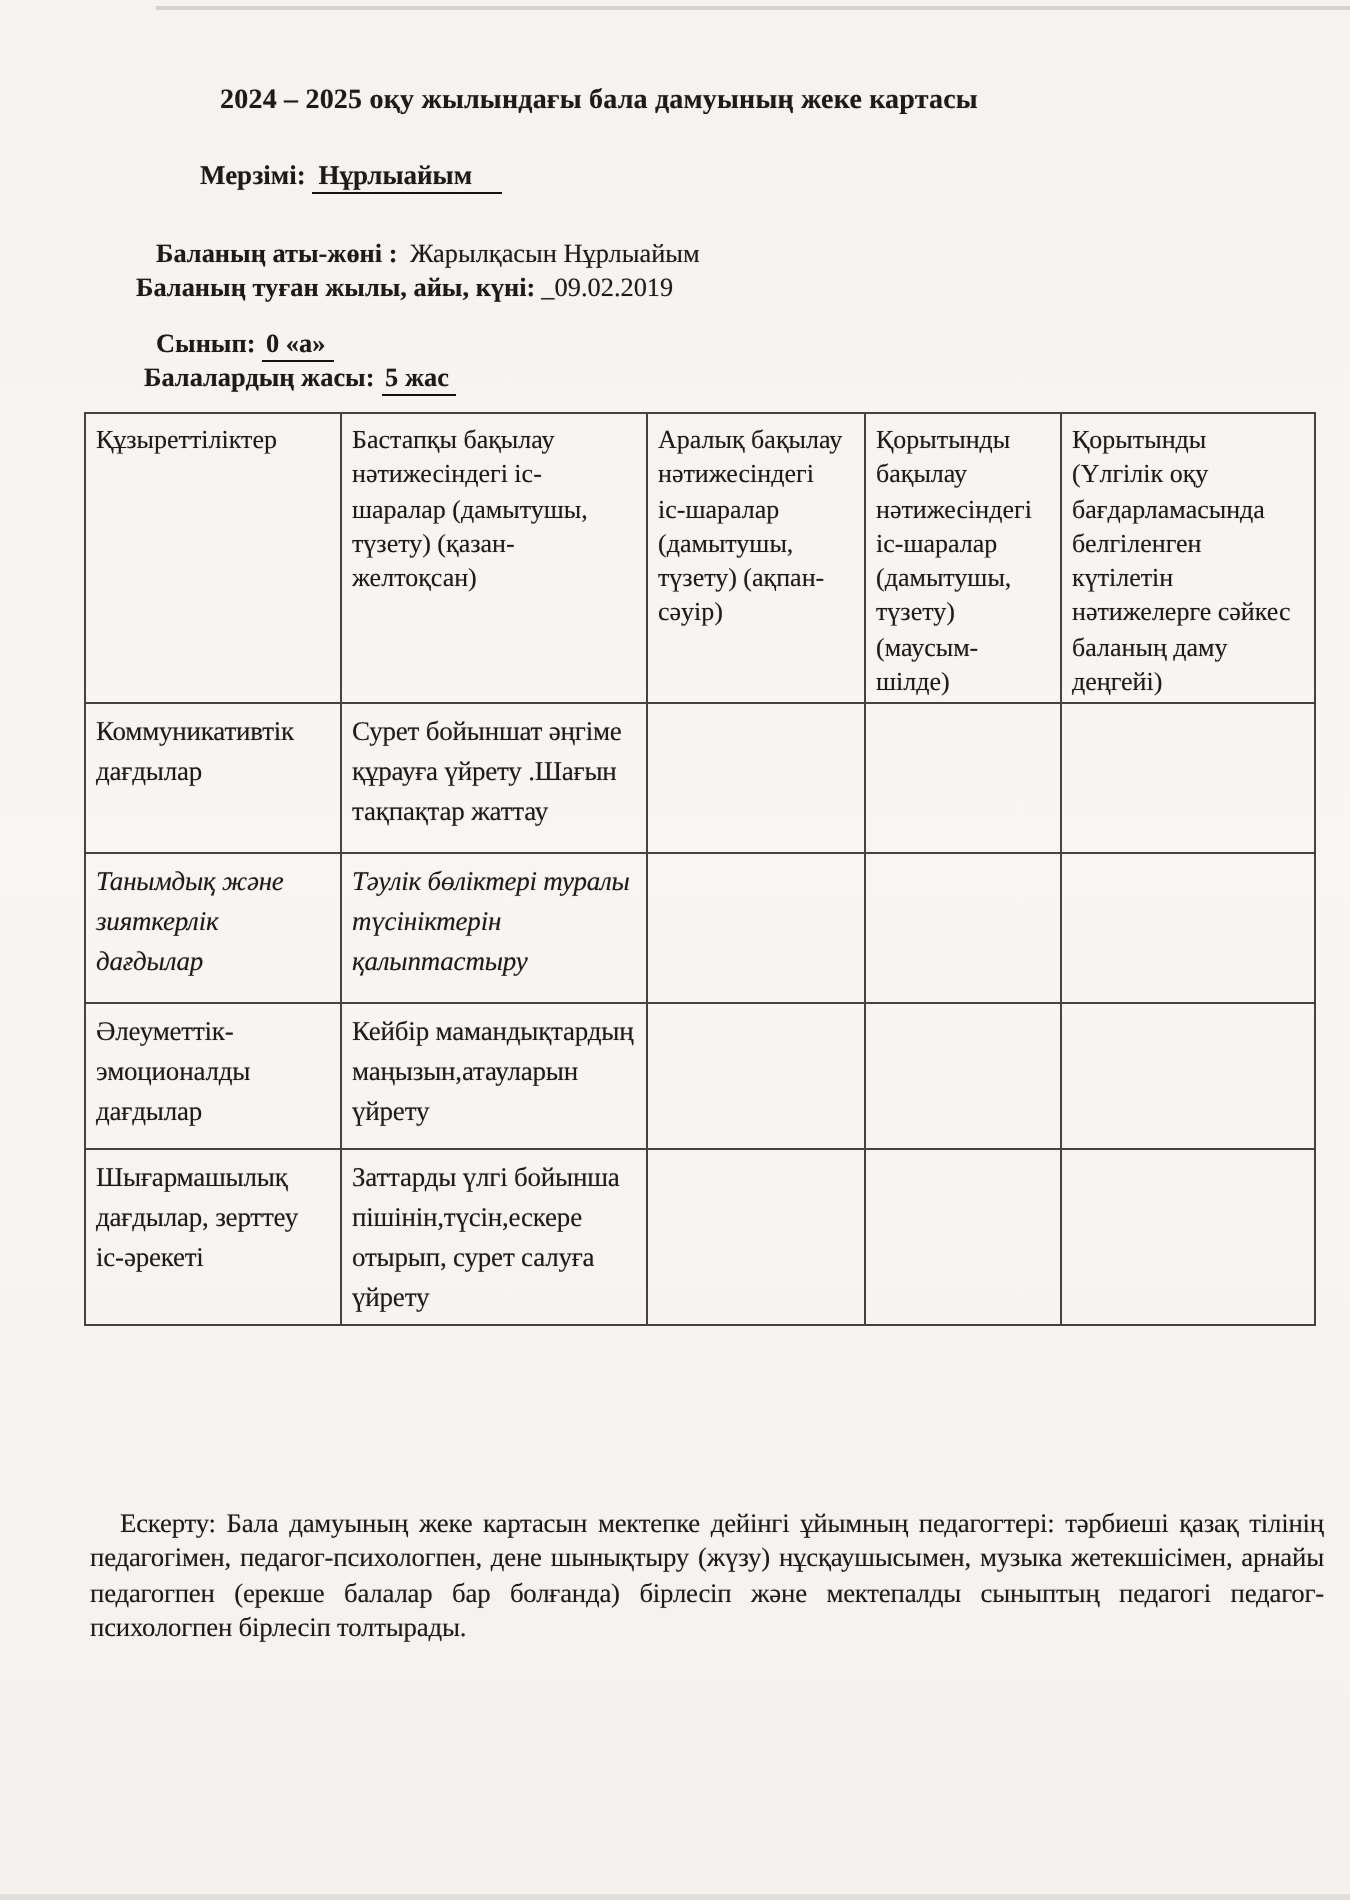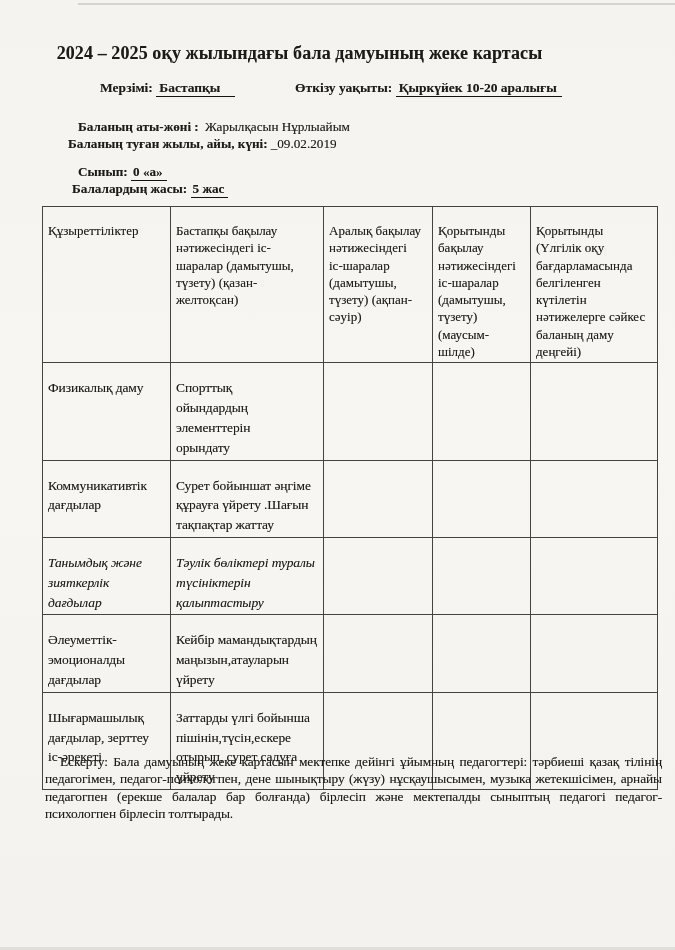--- a/index.html
+++ b/index.html
@@ -18,21 +18,21 @@
     position:absolute;top:3px;left:78px;right:0;height:2px;
     background:#b9b8b3;opacity:.55;
   }
   .scan-band-bottom{
     position:absolute;bottom:0;left:0;right:0;height:3px;
     background:#d8d7d2;opacity:.7;
   }
   .doc-title{
     position:absolute;top:43px;left:0;right:76px;
     margin:0;text-align:center;
-    font-size:18px;font-weight:bold;letter-spacing:.1px;
+    font-size:14px;font-weight:bold;letter-spacing:.1px;
   }
   .term-row{position:absolute;top:80px;left:0;width:675px;height:20px;font-size:13.5px;font-weight:bold;}
   .term-group-1{position:absolute;left:100px;top:0;white-space:nowrap;}
   .term-group-2{position:absolute;left:295px;top:0;white-space:nowrap;}
   .uline{border-bottom:1.7px solid #15130e;padding:0 5px 1px 3px;}
   .uline.trail{padding-right:15px;}
   .info-block{position:absolute;top:108px;left:68px;font-size:13.2px;font-weight:bold;}
   .info-line{line-height:17.3px;white-space:nowrap;}
   .ml10{margin-left:10px;margin-top:10px;}
   .ml4{margin-left:4px;}
@@ -41,21 +41,21 @@
   .val-u{font-weight:bold;border-bottom:1.7px solid #15130e;padding:0 4px 1px 2px;}
   .dev-table{
     position:absolute;left:42px;top:206px;width:615px;
     border-collapse:collapse;table-layout:fixed;
   }
   .dev-table td{
     border:1.8px solid #46433e;
     vertical-align:top;
     white-space:pre-line;
     overflow:hidden;
-    padding:15px 4px 2px 5px;
+    padding:4px 4px 2px 5px;
   }
   .dev-table tr.h-row{height:141px;}
   .dev-table tr.h-row td{font-size:13px;line-height:17.3px;}
   .dev-table tr.b-row td{font-size:13.5px;line-height:19.8px;letter-spacing:-.1px;}
   .dev-table tr.r0{height:84px;}
   .dev-table tr.r1{height:75px;}
   .dev-table tr.r2{height:75px;font-style:italic;}
   .dev-table tr.r3{height:88px;}
   .dev-table tr.r4{height:73px;}
   .note{
@@ -69,25 +69,21 @@
 
 <div class="page">
 
   <div class="scan-line-top"></div>
 
   <h1 class="doc-title">2024 – 2025 оқу жылындағы бала дамуының жеке картасы</h1>
 
   <div class="term-row">
     <span class="term-group-1">
       <span>Мерзімі:</span>
-      <span class="uline trail">Бастапқы</span>
-    </span>
-    <span class="term-group-2">
-      <span>Өткізу уақыты:</span>
-      <span class="uline">Қыркүйек 10-20 аралығы</span>
+      <span class="uline trail">Нұрлыайым</span>
     </span>
   </div>
 
   <div class="info-block">
     <div class="info-line ml10">
       <span>Баланың аты-жөні :</span>
       <span class="val-plain">Жарылқасын Нұрлыайым</span>
     </div>
     <div class="info-line">
       <span>Баланың туған жылы, айы, күні:</span><span class="val-plain">_09.02.2019</span>
@@ -134,30 +130,20 @@
 шілде)</td>
       <td>Қорытынды
 (Үлгілік оқу
 бағдарламасында
 белгіленген
 күтілетін
 нәтижелерге сәйкес
 баланың даму
 деңгейі)</td>
     </tr>
-    <tr class="b-row r0">
-      <td>Физикалық даму</td>
-      <td>Спорттық
-ойындардың
-элементтерін
-орындату</td>
-      <td></td>
-      <td></td>
-      <td></td>
-    </tr>
     <tr class="b-row r1">
       <td>Коммуникативтік
 дағдылар</td>
       <td>Сурет бойыншат әңгіме
 құрауға үйрету .Шағын
 тақпақтар жаттау</td>
       <td></td>
       <td></td>
       <td></td>
     </tr>

